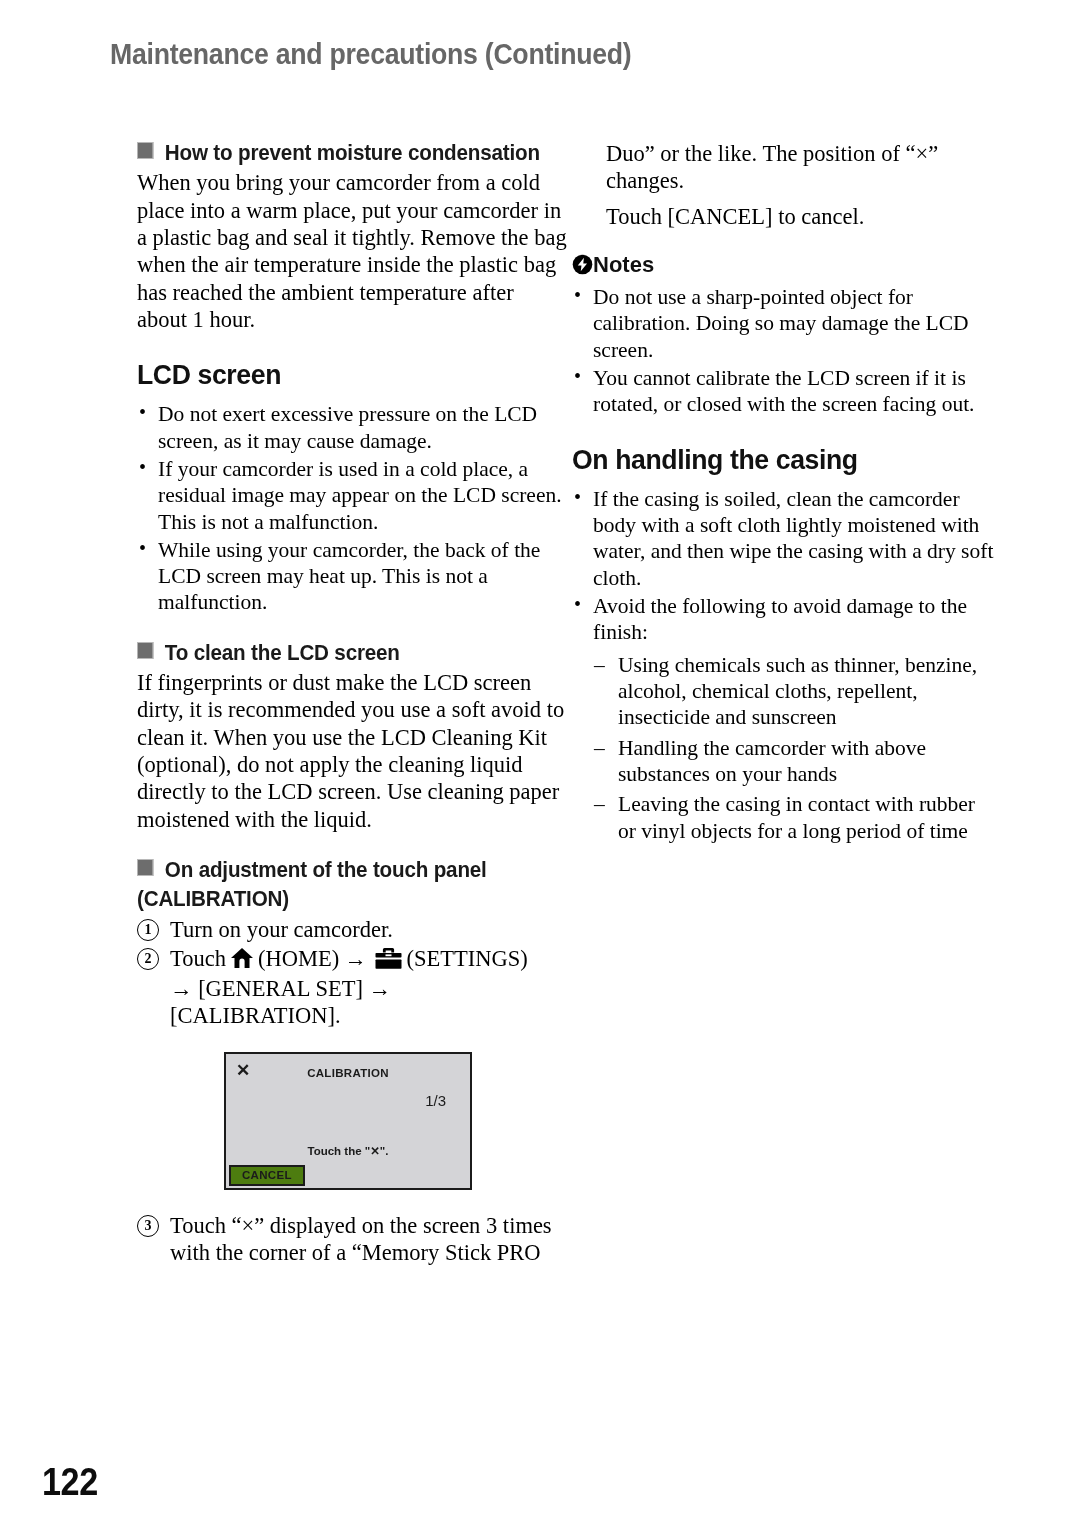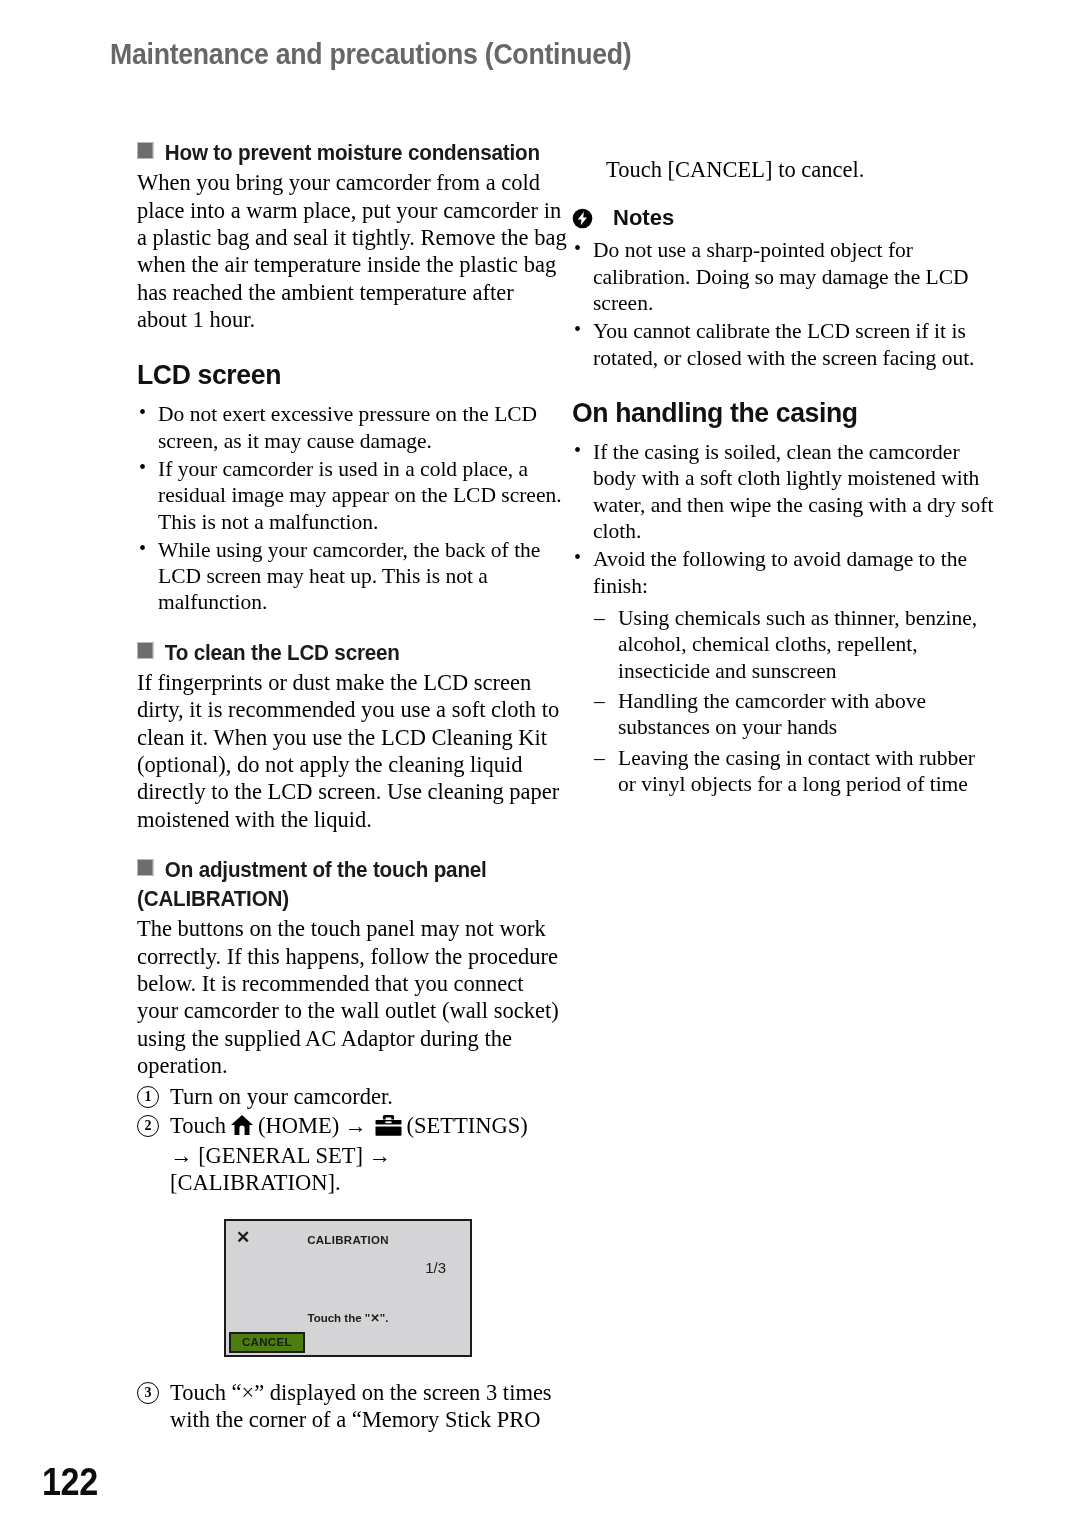--- a/index.html
+++ b/index.html
@@ -74,21 +74,21 @@
   }
 
   .notes-heading {
     font-family: "Liberation Sans", sans-serif;
     font-weight: bold;
     font-size: 22px;
     color: #111111;
     margin: 22px 0 6px 0;
     display: flex;
     align-items: center;
-    gap: 20px;
+    gap: 0;
   }
   .bolt-icon {
     width: 21px;
     height: 21px;
     flex: 0 0 auto;
     display: block;
   }
 
   
   p.body {
@@ -268,28 +268,27 @@
     <div class="big-heading">LCD screen</div>
     <ul class="bullets">
       <li>Do not exert excessive pressure on the LCD screen, as it may cause damage.</li>
       <li>If your camcorder is used in a cold place, a residual image may appear on the LCD screen. This is not a malfunction.</li>
       <li>While using your camcorder, the back of the LCD screen may heat up. This is not a malfunction.</li>
     </ul>
 
     <div class="sq-heading" style="margin-top:24px;">
       <span class="sqbullet"></span><span>To clean the LCD screen</span>
     </div>
-    <p class="body">If fingerprints or dust make the LCD screen dirty, it is recommended you use a soft cloth to clean it. When you use the LCD Cleaning Kit (optional), do not apply the cleaning liquid directly to the LCD screen. Use cleaning paper moistened with the liquid.</p>
+    <p class="body">If fingerprints or dust make the LCD screen dirty, it is recommended you use a soft avoid to clean it. When you use the LCD Cleaning Kit (optional), do not apply the cleaning liquid directly to the LCD screen. Use cleaning paper moistened with the liquid.</p>
 
     <div class="sq-heading" style="margin-top:24px;">
       <span class="sqbullet"></span><span>On adjustment of the touch panel</span>
     </div>
     <div class="sq-heading" style="margin-top:0;">(CALIBRATION)</div>
 
-    <p class="body">The buttons on the touch panel may not work correctly. If this happens, follow the procedure below. It is recommended that you connect your camcorder to the wall outlet (wall socket) using the supplied AC Adaptor during the operation.</p>
 
     <ol class="steps">
       <li>
         <span class="circnum">1</span>
         <span>Turn on your camcorder.</span>
       </li>
       <li>
         <span class="circnum">2</span>
         <span>Touch</span><span class="inline-icon">
             <svg width="24" height="22" viewBox="0 0 24 22" aria-hidden="true">
@@ -321,21 +320,22 @@
       <li>
         <span class="circnum">3</span>
         <span>Touch “×” displayed on the screen 3 times with the corner of a “Memory Stick PRO</span>
       </li>
     </ol>
 
   </div>
 
   <div class="col col-right">
 
-    <p class="body" style="padding-left:34px; margin-top:16px;">Touch [CANCEL] to cancel.</p>
+    <p class="body" style="padding-left:34px;">Duo” or the like. The position of “×” changes.</p>
+    <p class="body" style="padding-left:34px; margin-top:8px;">Touch [CANCEL] to cancel.</p>
 
 
     <div class="notes-heading">
       <span>
         <svg class="bolt-icon" viewBox="0 0 24 24" aria-hidden="true">
           <circle cx="12" cy="12" r="11.2" fill="#000"></circle>
           <path d="M13.6 4.4 L6.6 13.2 L10.8 13.2 L10.0 19.8 L17.2 10.8 L12.9 10.8 Z" fill="#fff"></path>
         </svg>
       </span>
       <span>Notes</span>

